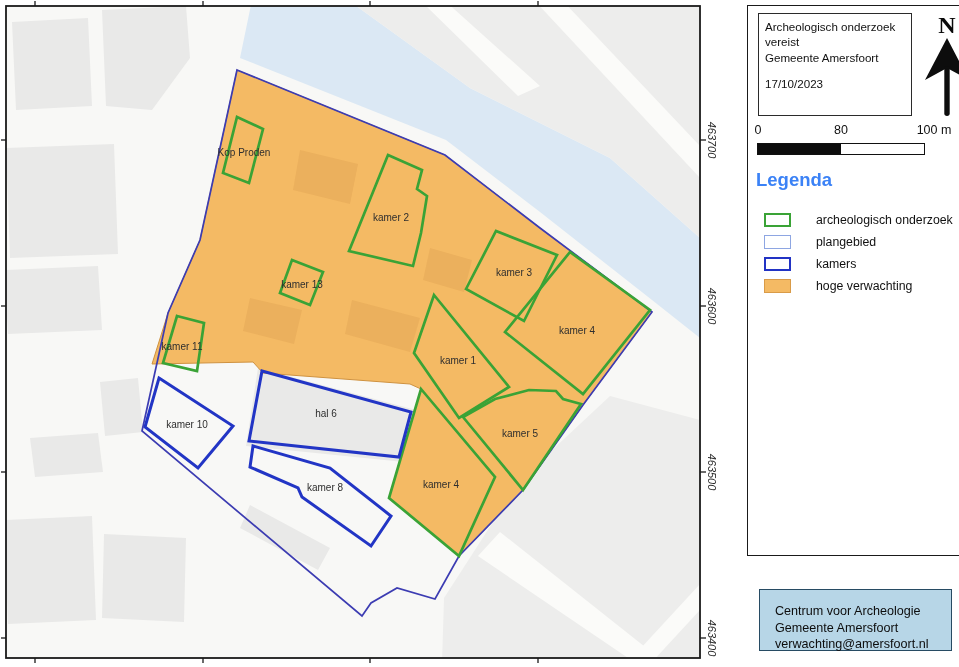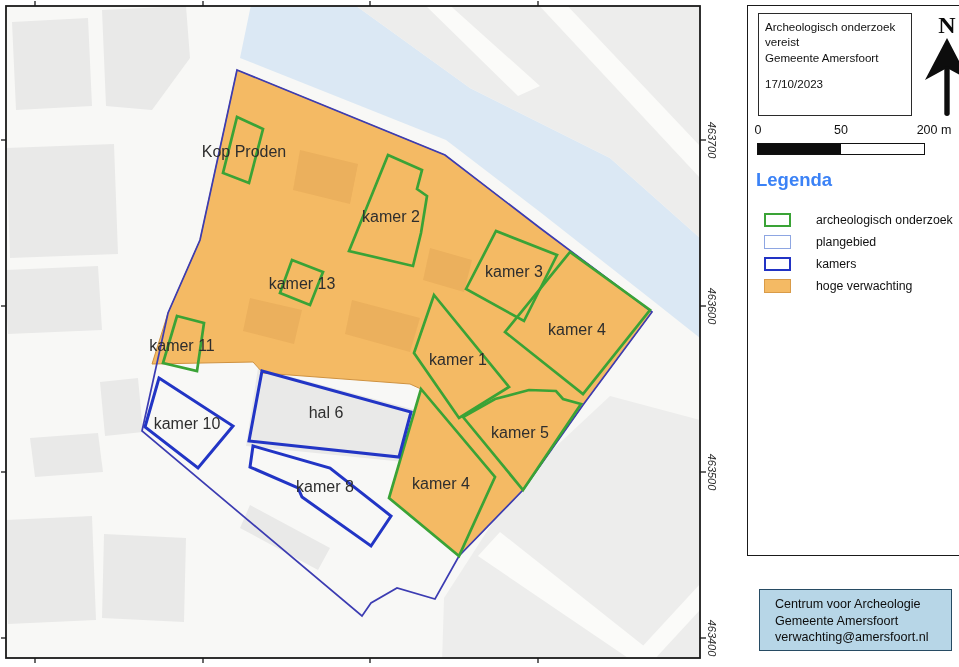--- a/index.html
+++ b/index.html
@@ -1,20 +1,20 @@
 <!DOCTYPE html>
 <html><head>
 <meta charset="utf-8">
 <style>
   html,body{margin:0;padding:0;background:#ffffff;}
   .stage{position:relative;width:959px;height:667px;background:#ffffff;
          font-family:"Liberation Sans",sans-serif;overflow:hidden;}
   .map-svg{position:absolute;left:0;top:0;}
   .map-label{position:absolute;transform:translate(-50%,-50%);
-             font-size:16px;color:#2e2e2e;white-space:nowrap;}
+             font-size:10px;color:#2e2e2e;white-space:nowrap;}
   .coord-label{position:absolute;transform:translate(-50%,-50%) rotate(90deg);
                font-size:11px;font-style:italic;color:#2b2b2b;white-space:nowrap;}
   .panel{position:absolute;left:729px;top:5px;width:225px;height:551px;
          background:#ffffff;border:1.6px solid #1a1a1a;box-sizing:border-box;margin-left:18px;}
   .title-box{position:absolute;left:10px;top:7px;width:154px;height:103px;
              border:1.4px solid #2b2b2b;box-sizing:border-box;padding:5px 6px;
              font-size:11.6px;line-height:1.32;color:#111;}
   .title-box .date{margin-top:11px;}
   .north{position:absolute;left:170px;top:4px;width:58px;height:110px;}
   .north .n{position:absolute;left:29px;top:2px;transform:translateX(-50%);
@@ -27,21 +27,21 @@
   .legend-heading{position:absolute;left:8px;top:163px;font-size:18.5px;font-weight:bold;color:#3b82f6;}
   .legend-item{position:absolute;left:16px;height:20px;}
   .swatch{position:absolute;left:0;top:2px;width:27px;height:14px;box-sizing:border-box;background:#fff;}
   .sw-onderzoek{border:2.6px solid #3aa336;}
   .sw-plangebied{border:1.6px solid #8ea6e2;}
   .sw-kamers{border:2.6px solid #2233c4;}
   .sw-hoge{background:#f4ba64;border:1.2px solid #d99b48;}
   .legend-label{position:absolute;left:36px;top:2px;font-size:12.3px;color:#111;white-space:nowrap;}
   .contact-box{position:absolute;left:11px;top:583px;width:193px;height:62px;
                background:#b7d6e7;border:1.5px solid #274b63;box-sizing:border-box;
-               padding:6px 0 0 15px;font-size:12.6px;line-height:1.32;color:#0d0d0d;}
+               padding:13px 0 0 15px;font-size:12.6px;line-height:1.32;color:#0d0d0d;}
 </style>
 </head>
 <body>
 
 <div class="stage">
 
   <svg class="map-svg" width="959" height="667" viewBox="0 0 959 667">
     <defs>
       <clipPath id="frameclip">
           <rect x="6" y="6" width="694" height="652"></rect>
@@ -154,22 +154,22 @@
 
     <div class="north">
       <div class="n">N</div>
       <svg width="44" height="80" viewBox="0 0 44 80">
         <polygon points="22,0 44,42 22,30 0,42" fill="#0d0d0d"></polygon>
         <rect x="19.3" y="28" width="5.4" height="50" rx="2.7" fill="#0d0d0d"></rect>
       </svg>
     </div>
 
     <div class="sb-label" style="left:10px">0</div>
-    <div class="sb-label" style="left:93px">50</div>
-    <div class="sb-label" style="left:186px">200 m</div>
+    <div class="sb-label" style="left:93px">80</div>
+    <div class="sb-label" style="left:186px">100 m</div>
     <div class="scalebar">
       <div class="half"></div>
     </div>
 
     <div class="legend-heading">Legenda</div>
 
     <div class="legend-item" style="top:205px">
       <div class="swatch sw-onderzoek"></div>
       <div class="legend-label" style="left:52px">archeologisch onderzoek</div>
     </div>

